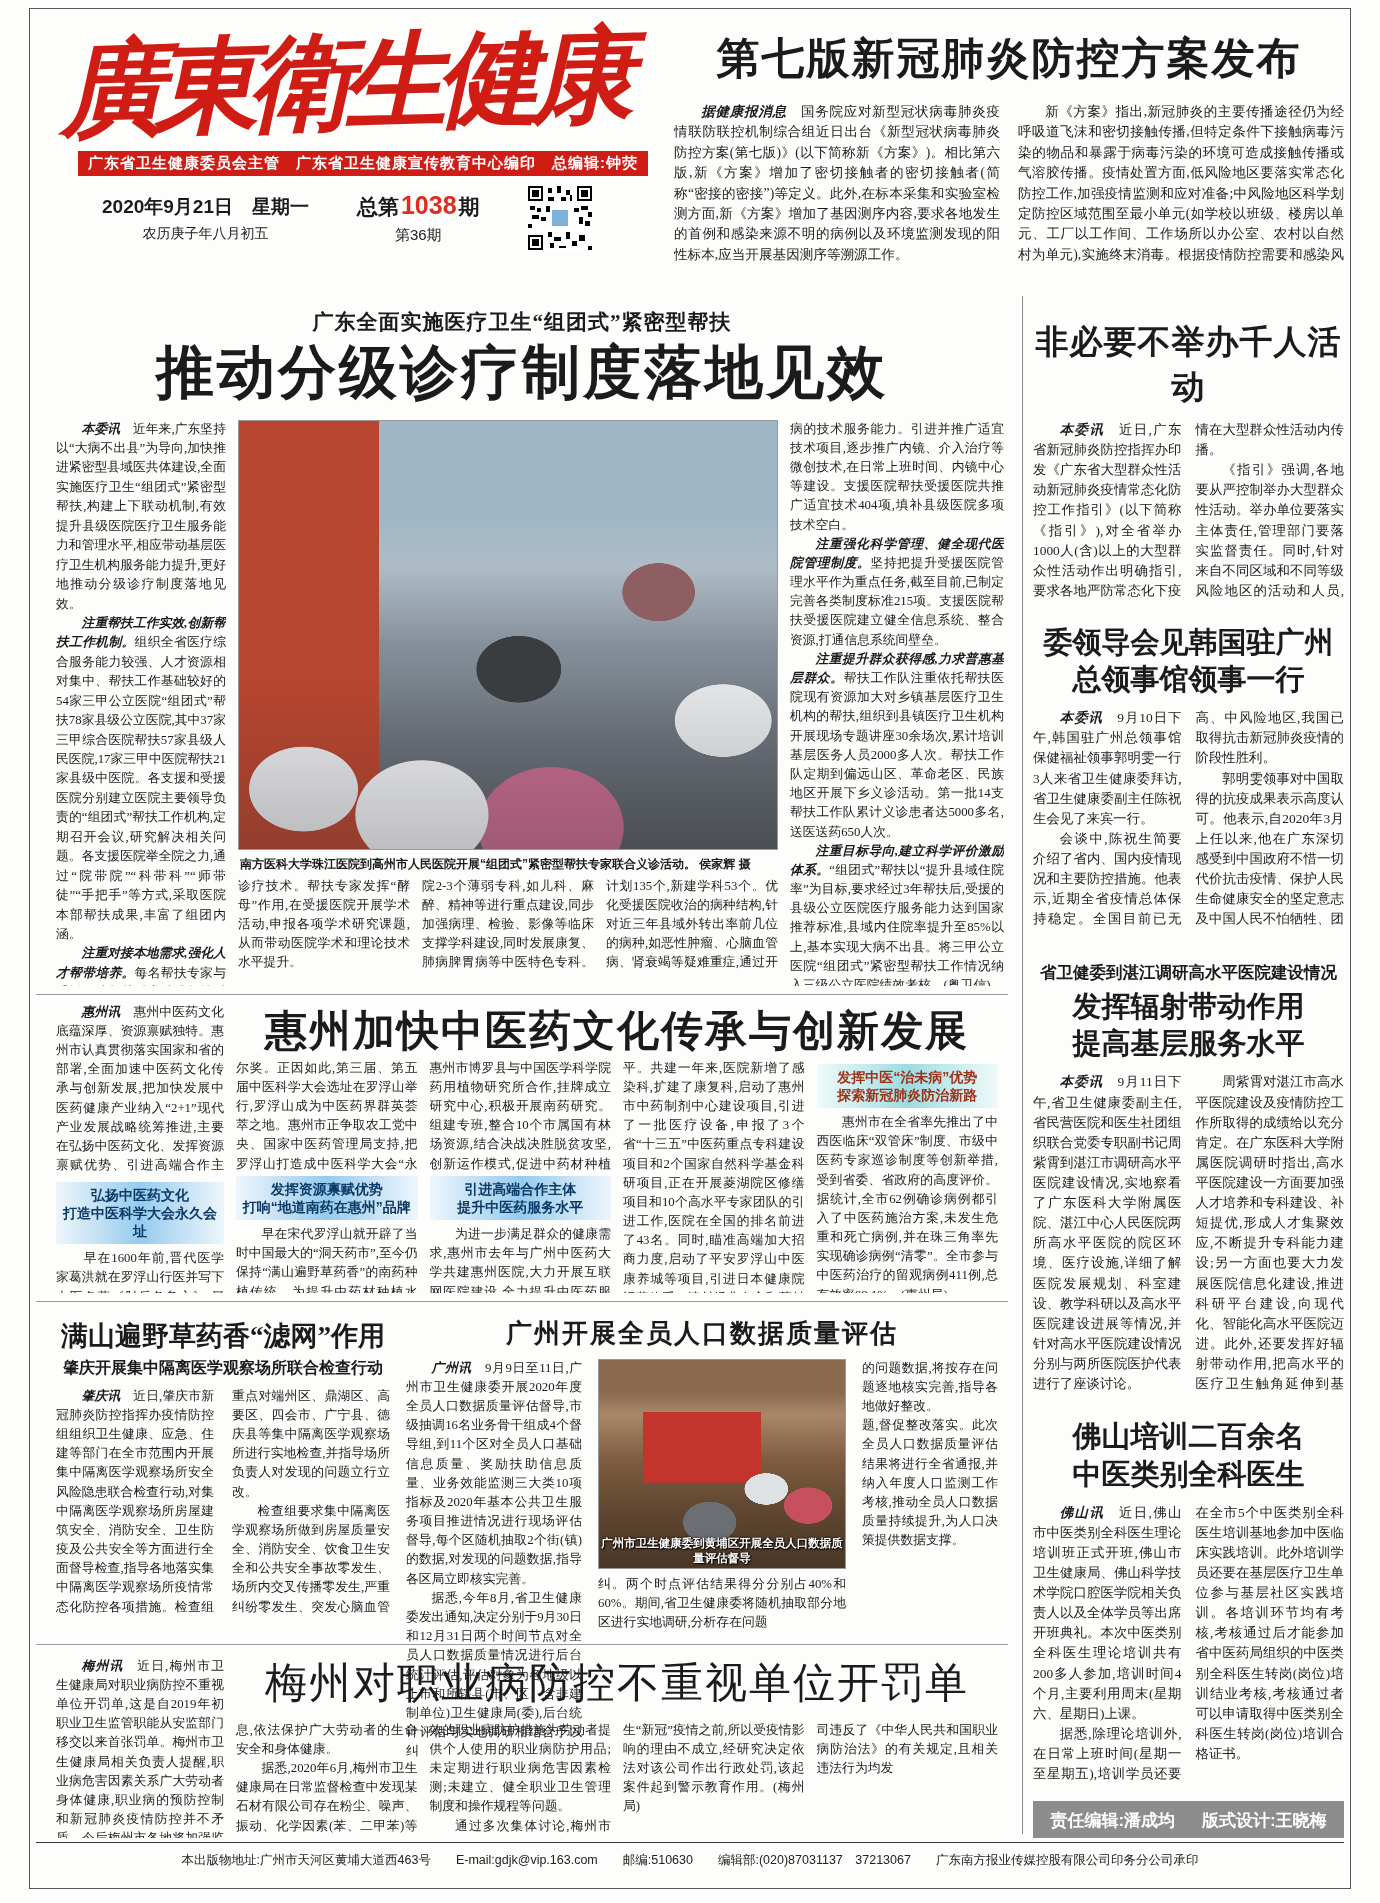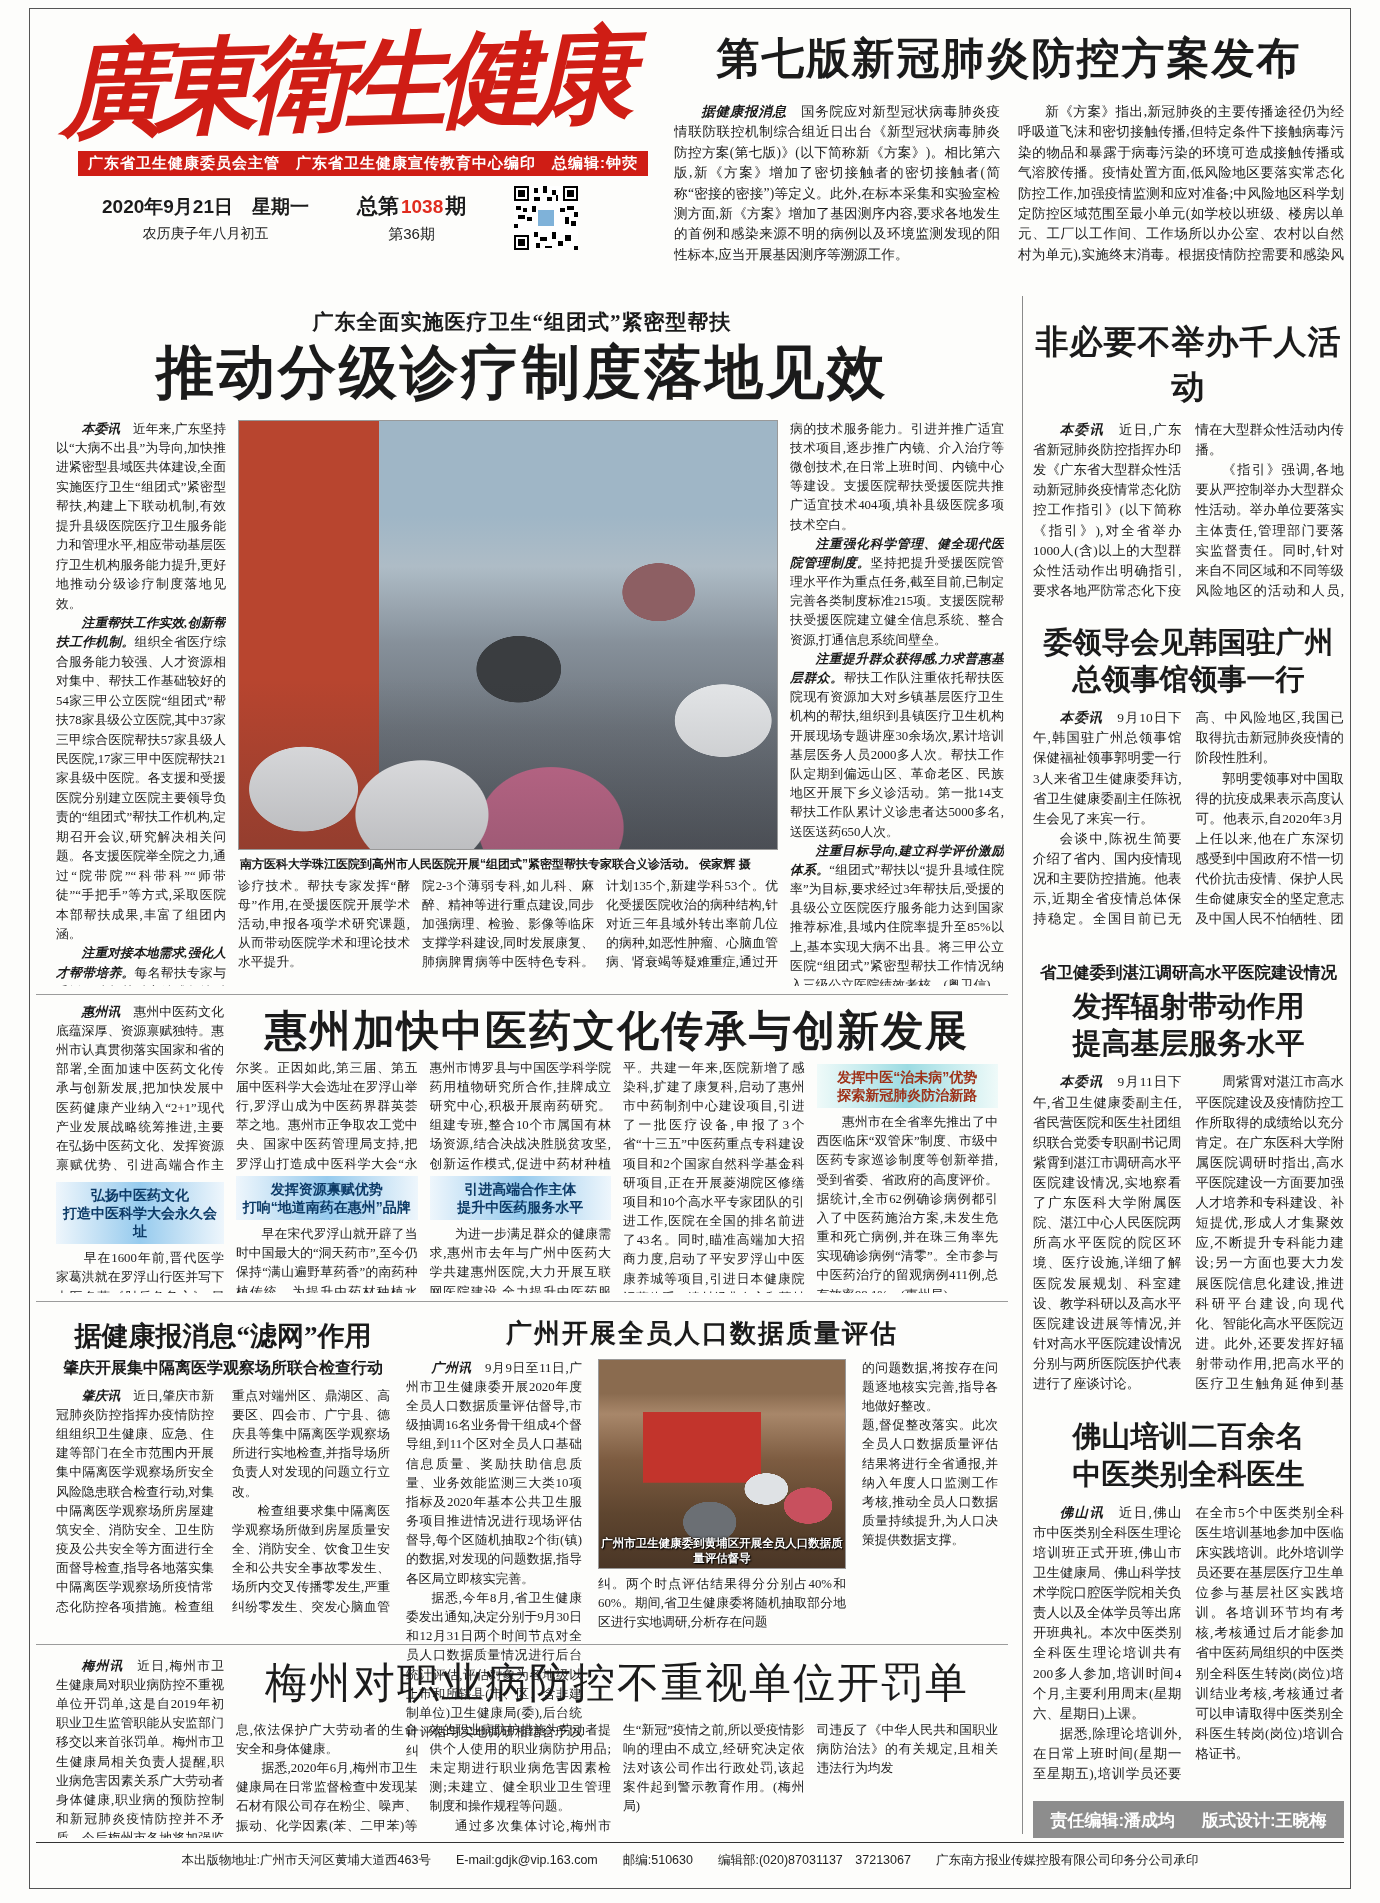--- a/index.html
+++ b/index.html
@@ -13,21 +13,21 @@
   .header{display:flex;gap:26px;height:274px;}
   .masthead{width:612px;flex:none;}
   .brand{font-size:104px;line-height:1.28;font-weight:900;color:#cf1d15;letter-spacing:-10px;
          font-style:italic;transform:rotate(-1.5deg);white-space:nowrap;text-align:center;}
   .red-banner{margin:2px 0 0 42px;background:#cf1d15;color:#fff;font-weight:700;font-size:15px;
               text-align:center;padding:3px 0;letter-spacing:1px;}
   .date-row{display:flex;align-items:center;gap:48px;margin:10px 0 0 66px;}
   .date-main{font-size:19px;font-weight:700;}
   .date-lunar{font-size:14px;margin-top:5px;text-align:center;}
   .issue-main{font-size:21px;font-weight:700;text-align:center;}
-  .issue-no{color:#e02b1d;font-size:19px;padding:0 2px;}
+  .issue-no{color:#e02b1d;font-size:25px;padding:0 2px;}
   .issue-sub{font-size:15px;margin-top:5px;text-align:center;}
   .qr{width:64px;height:64px;flex:none;}
   .top-article{flex:1;padding-top:10px;}
   .top-article h1{margin:4px 0 14px;font-size:43px;font-weight:900;text-align:center;letter-spacing:2px;}
   .cols2{column-count:2;column-gap:18px;text-align:justify;overflow:hidden;}
   .ta-body{height:182px;font-size:13.6px;line-height:1.5;}
 
   .blue-rule{height:4px;background:#1868ad;border:none;margin:6px 0 8px;}
 
   
@@ -296,21 +296,21 @@
                   </div>
               </div>
             </div>
           </div>
         </div>
 
         <hr class="hr-sec">
 
         <div class="band3">
           <div class="qz">
-            <div class="headline-qz">据健康报消息“滤网”作用</div>
+            <div class="headline-qz">满山遍野草药香“滤网”作用</div>
             <div class="subhead-qz">肇庆开展集中隔离医学观察场所联合检查行动</div>
             <div class="qz-body cols2 jtext">
                 <p><b class="lead">肇庆讯</b>　近日,肇庆市新冠肺炎防控指挥办疫情防控组组织卫生健康、应急、住建等部门在全市范围内开展集中隔离医学观察场所安全风险隐患联合检查行动,对集中隔离医学观察场所房屋建筑安全、消防安全、卫生防疫及公共安全等方面进行全面督导检查,指导各地落实集中隔离医学观察场所疫情常态化防控各项措施。检查组重点对端州区、鼎湖区、高要区、四会市、广宁县、德庆县等集中隔离医学观察场所进行实地检查,并指导场所负责人对发现的问题立行立改。</p>
                 <p>检查组要求集中隔离医学观察场所做到房屋质量安全、消防安全、饮食卫生安全和公共安全事故零发生、场所内交叉传播零发生,严重纠纷零发生、突发心脑血管危象和意外伤亡零发生,治安事件零发生等“五个零发生”。</p>
               </div>
           </div>
           <div class="gz">
             <div class="headline-gz">广州开展全员人口数据质量评估</div>
             <div class="gz-row">
               <div class="gz-col1 jtext">

